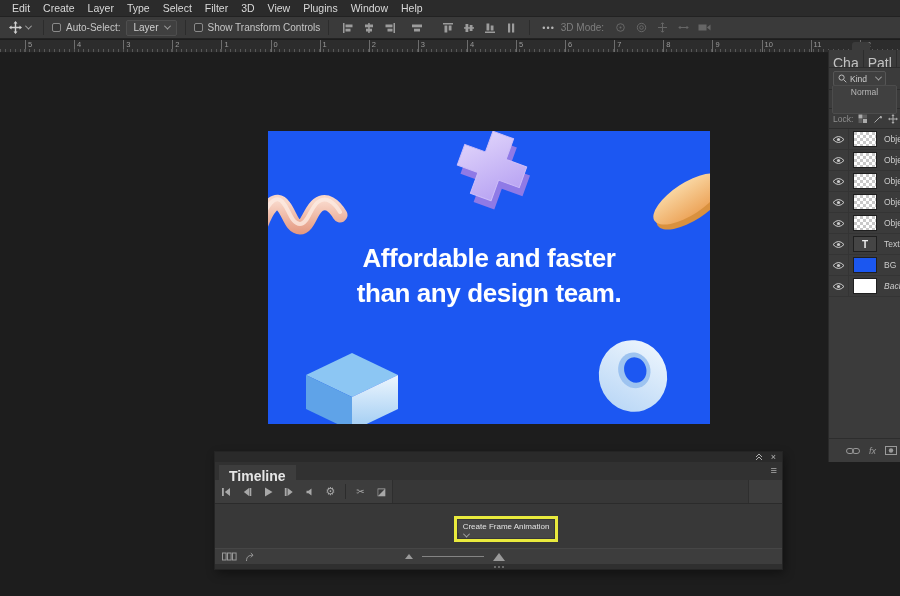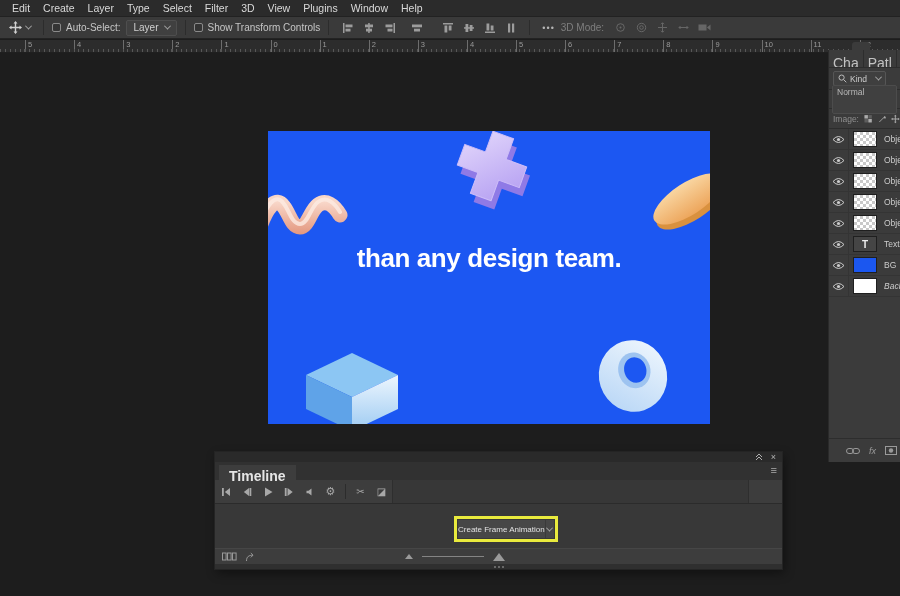--- a/index.html
+++ b/index.html
@@ -41,21 +41,21 @@
   .canvas svg{position:absolute;left:0;top:0;pointer-events:none;}
 
   
   .layers-panel{position:absolute;left:828px;top:50px;width:72px;height:412px;background:var(--panel-gray);border-left:1px solid #2a2a2a;overflow:hidden;}
   .dock-notch{position:absolute;left:852px;top:42px;width:18px;height:8px;background:#3b3b3b;border-radius:3px 3px 0 0;}
   .panel-tabs{height:18px;display:flex;background:#3b3b3b;border-bottom:1px solid #2d2d2d;}
   .panel-tab{font-size:14px;color:#c2c2c2;padding:5px 4px 0 4px;border-right:1px solid #2d2d2d;white-space:nowrap;overflow:hidden;flex:none;}
   .kind-row{height:22px;display:flex;align-items:center;padding-left:4px;border-bottom:1px solid #2d2d2d;}
   .kind-box{display:flex;align-items:center;gap:3px;background:#3f3f3f;border:1px solid #565656;border-radius:2px;height:15px;padding:0 4px;color:#cccccc;font-size:8.5px;}
   .blend-row{height:19px;display:flex;align-items:center;padding:0 3px;border-bottom:1px solid #2d2d2d;}
-  .blend-box{flex:1;background:#404040;border:1px solid #4c4c4c;border-radius:2px;height:29px;line-height:12px;padding:0 4px;color:#b8b8b8;font-size:8.5px;white-space:nowrap;overflow:hidden;}
+  .blend-box{flex:1;background:#404040;border:1px solid #4c4c4c;border-radius:2px;height:29px;line-height:12px;padding:0 4px;color:#b8b8b8;font-size:8.5px;white-space:nowrap;overflow:hidden;text-align:center;}
   .lock-row{height:20px;display:flex;align-items:center;gap:5px;padding-left:4px;border-bottom:1px solid #2d2d2d;font-size:8.5px;color:#8f8f8f;}
   .layer-row{height:21px;display:flex;align-items:center;border-bottom:1px solid #343434;}
   .eye-cell{width:20px;height:100%;display:flex;align-items:center;justify-content:center;border-right:1px solid #343434;flex:none;}
   .thumb{width:24px;height:16px;margin-left:4px;border:1px solid #1f1f1f;flex:none;display:flex;align-items:center;justify-content:center;}
   .thumb-checker{background:repeating-conic-gradient(#ffffff 0 25%,#c9c9c9 0 50%) 0 0/6px 6px;}
   .thumb-text{background:#454545;color:#eeeeee;font-size:10px;font-weight:bold;}
   .thumb-blue{background:#1b57f0;}
   .thumb-white{background:#ffffff;}
   .layer-name{font-size:8.5px;color:#cccccc;margin-left:7px;white-space:nowrap;}
   .italic-name{font-style:italic;}
@@ -68,21 +68,21 @@
   .tl-close{color:#b5b5b5;font-size:9px;line-height:8px;}
   .tl-tabs{height:18px;background:#313131;display:flex;align-items:flex-end;position:relative;}
   .tl-tab{background:#3d3d3d;color:#e6e6e6;font-size:14px;font-weight:bold;padding:3px 10px 0 10px;height:15px;margin-left:4px;}
   .tl-menu{position:absolute;right:5px;top:3px;color:#aaaaaa;font-size:11px;line-height:11px;}
   .tl-controls{height:24px;background:#3d3d3d;border-bottom:1px solid #2b2b2b;display:flex;align-items:center;}
   .tl-controls .icon-btn{width:21px;height:20px;}
   .tl-track{flex:1;height:100%;background:#373737;border-left:1px solid #2e2e2e;}
   .tl-endcell{width:34px;height:100%;background:#3d3d3d;border-left:1px solid #2e2e2e;flex:none;}
   .tl-main{height:44px;position:relative;background:#383838;}
   .highlight-rect{position:absolute;left:239px;top:12px;width:104px;height:26px;border:3px solid var(--highlight-yellow);}
-  .create-btn{position:absolute;inset:1px;background:#474747;display:flex;align-items:stretch;cursor:default;}
+  .create-btn{position:absolute;inset:1px;background:#474747;display:flex;align-items:stretch;cursor:default;flex-direction:column;}
   .create-btn-label{flex:1;display:flex;align-items:center;justify-content:center;font-size:8px;color:#e2e2e2;white-space:nowrap;}
   .create-btn-chev{width:15px;border-left:1px solid #3a3a3a;display:flex;align-items:center;justify-content:center;}
   .tl-bottom{height:16px;background:#3d3d3d;border-top:1px solid #464646;display:flex;align-items:center;padding:0 7px;position:relative;}
   .slider-group{position:absolute;left:190px;display:flex;align-items:center;}
   .mtn-s{width:0;height:0;border-left:4px solid transparent;border-right:4px solid transparent;border-bottom:5px solid #9a9a9a;}
   .mtn-b{width:0;height:0;border-left:6px solid transparent;border-right:6px solid transparent;border-bottom:8px solid #9a9a9a;}
   .slider-line{width:62px;height:1px;background:#848484;margin:0 9px;}
   .tl-grip{height:5px;background:#2f2f2f;display:flex;align-items:center;justify-content:center;gap:2px;}
   .grip-dot{width:2px;height:2px;background:#7d7d7d;border-radius:50%;}
 </style>
@@ -283,20 +283,21 @@
         <polygon points="0,16 46,-6 46,28 0,50" fill="url(#cubeRight)"></polygon>
       </g>
 
       <g transform="translate(365,245) rotate(-18)">
         <ellipse cx="0" cy="0" rx="34" ry="36" fill="url(#gradTorus)"></ellipse>
         <ellipse cx="3" cy="-5" rx="16" ry="18" fill="#9dc3f0"></ellipse>
         <ellipse cx="4" cy="-5" rx="11" ry="13" style="fill:var(--canvas-blue)"></ellipse>
       </g>
     </svg>
     <div class="headline">
+      <div>Affordable and faster</div>
       <div>than any design team.</div>
     </div>
   </div>
 
   <div class="dock-notch"></div>
 
   <div class="layers-panel">
     <div class="panel-tabs">
 
     <span class="panel-tab">Cha</span>
@@ -311,21 +312,21 @@
             <line x1="5.7" y1="5.7" x2="8.3" y2="8.3"></line>
           </svg>
         <span>Kind</span>
         <span class="chev" style="margin-left:6px;"></span>
       </span>
     </div>
     <div class="blend-row">
       <span class="blend-box">Normal</span>
     </div>
     <div class="lock-row">
-      <span>Image:</span>
+      <span>Lock:</span>
       <svg width="10" height="10" viewBox="0 0 10 10" fill="#ababab">
           <rect x="0.5" y="0.5" width="4" height="4"></rect>
           <rect x="5" y="5" width="4" height="4"></rect>
           <rect x="0.5" y="5" width="4" height="4" fill="#5e5e5e"></rect>
           <rect x="5" y="0.5" width="4" height="4" fill="#5e5e5e"></rect>
         </svg>
       <svg width="10" height="10" viewBox="0 0 10 10" stroke="#ababab" fill="none">
           <path d="M1.5 8.5 L6.5 3.5 M6.5 3.5 L8 2 L8.5 4 Z" fill="#ababab"></path>
         </svg>
       <svg width="10" height="10" viewBox="0 0 13 13" fill="#ababab">

